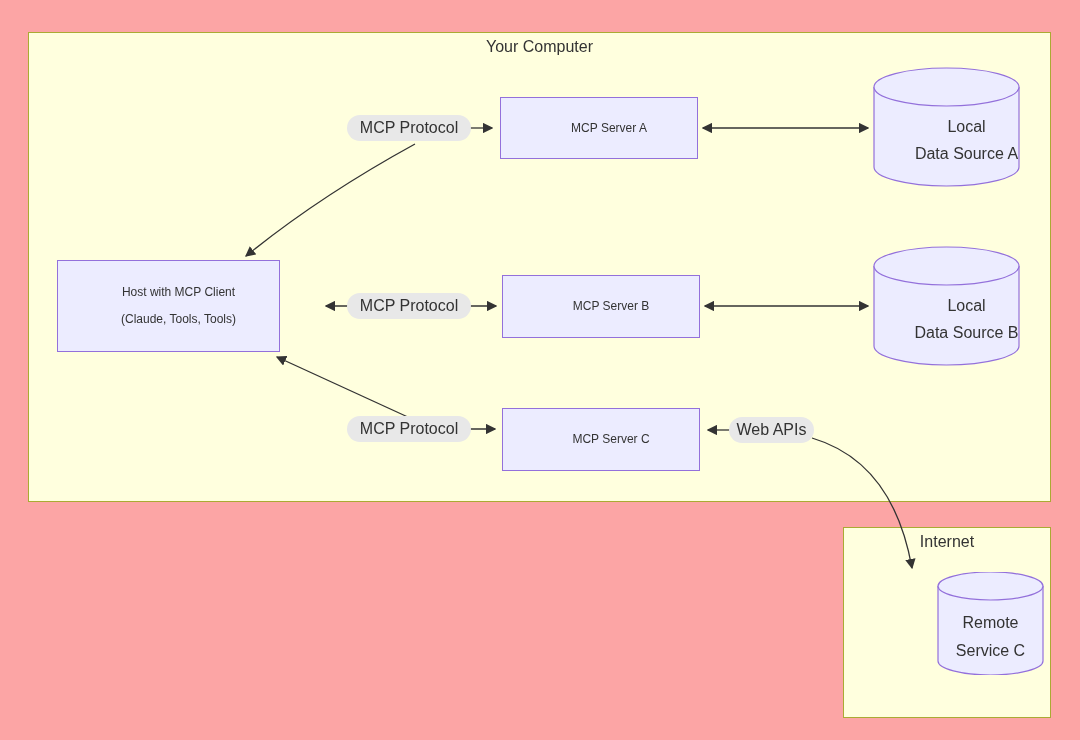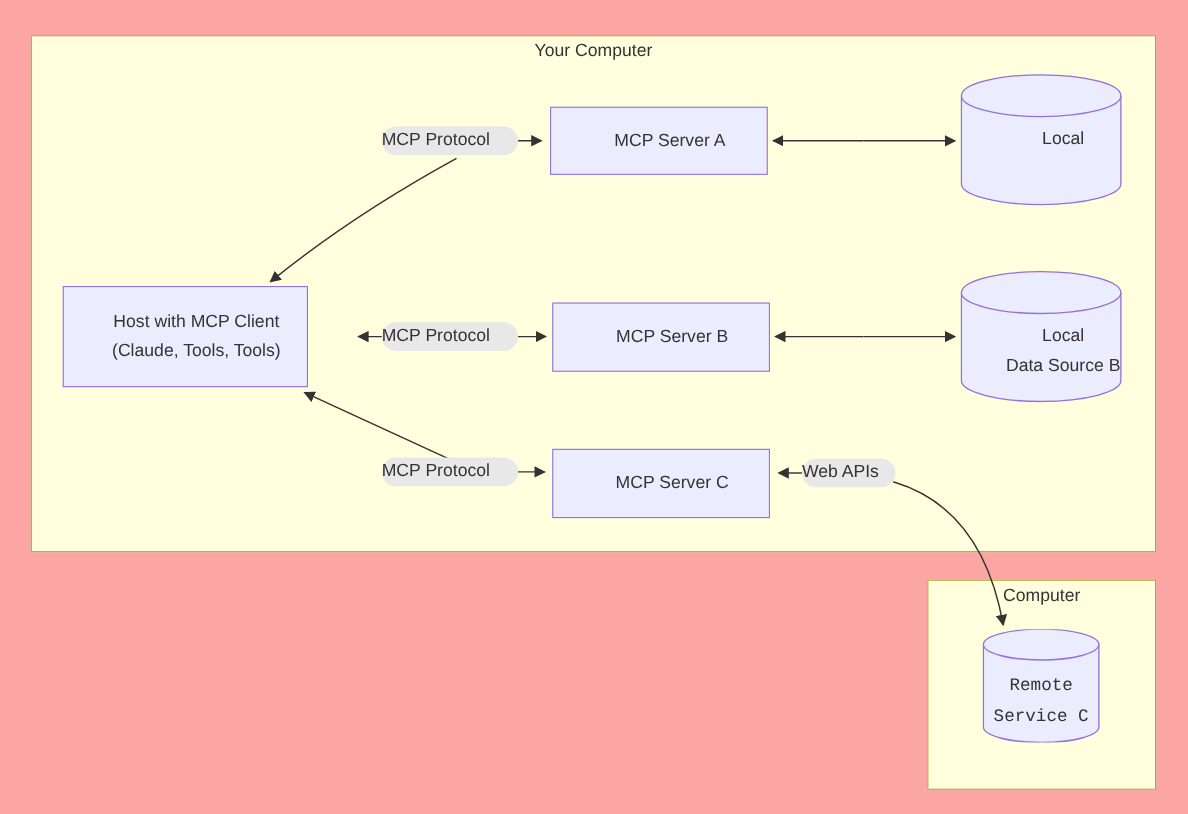--- a/index.html
+++ b/index.html
@@ -19,64 +19,64 @@
     position:absolute;left:0;right:0;top:5px;
     text-align:center;font-size:16px;color:var(--text-color,#333);
   }
   .edges{position:absolute;left:0;top:0;z-index:2;}
   .node{
     position:absolute;
     background:var(--node-fill,#ececff);
     border:1px solid var(--node-border,#9370db);
     box-sizing:border-box;
     display:flex;flex-direction:column;align-items:center;justify-content:center;
-    font-size:16px;line-height:27px;text-align:center;
+    font-size:12px;line-height:27px;text-align:center;
     z-index:3;
     padding-left:20px;
   }
   .cylinder{position:absolute;z-index:3;}
   .cylinder .cyl-label{
     position:absolute;left:0;right:0;
     text-align:center;font-size:16px;line-height:27px;
   }
   .edge-label{
     position:absolute;
     background:var(--edge-label-bg,#e8e8e8);
     font-size:16px;line-height:26px;height:26px;
-    text-align:left;white-space:nowrap;
+    text-align:center;white-space:nowrap;
     z-index:4;
     border-radius:13px;
   }
   
   #group-your-computer{left:28px;top:32px;width:1023px;height:470px;}
   #group-internet{left:843px;top:527px;width:208px;height:191px;border-width:1.5px;}
   #node-host{left:57px;top:260px;width:223px;height:92px;}
   #node-server-a{left:500px;top:97px;width:198px;height:62px;}
   #node-server-b{left:502px;top:275px;width:198px;height:63px;}
   #node-server-c{left:502px;top:398px;width:198px;height:63px;margin-top:10px;}
   #cyl-data-a{left:873px;top:67px;width:147px;height:120px;}
   #cyl-data-b{left:873px;top:246px;width:147px;height:120px;}
-  #cyl-remote{left:893px;top:572px;width:107px;height:103px;font-family:Liberation Mono, monospace;}
+  #cyl-remote{left:937px;top:572px;width:107px;height:103px;}
   #cyl-data-a .cyl-label,#cyl-data-b .cyl-label{top:46px;padding-left:40px;}
   #cyl-remote .cyl-label{top:37px;line-height:28px;}
   #label-mcp-a{left:347px;top:115px;width:124px;}
   #label-mcp-b{left:347px;top:293px;width:124px;}
   #label-mcp-c{left:347px;top:416px;width:124px;}
   #label-web-apis{left:729px;top:417px;width:85px;}
 </style>
 </head>
 <body>
 
 <div class="canvas">
 
   <div class="group" id="group-your-computer">
     <div class="group-title">Your Computer</div>
   </div>
   <div class="group" id="group-internet">
-    <div class="group-title">Computer</div>
+    <div class="group-title">Internet</div>
   </div>
 
   <svg class="edges" width="1080" height="740">
     <defs>
       <marker id="arrow" markerWidth="8" markerHeight="8" refX="7" refY="4" orient="auto">
         <path d="M0,0 L8,4 L0,8 z" fill="#333333"></path>
       </marker>
     </defs>
     <g stroke="#333333" stroke-width="1.3" fill="none">
 
@@ -114,20 +114,21 @@
     <span>MCP Server C</span>
   </div>
 
   <div class="cylinder" id="cyl-data-a">
     <svg width="147" height="120" viewBox="0 0 147 120">
       <path d="M 1 20 L 1 100 A 72.5 19 0 0 0 146 100 L 146 20" fill="#ececff" stroke="#9370db" stroke-width="1.2"></path>
       <ellipse cx="73.5" cy="20" rx="72.5" ry="19" fill="#ececff" stroke="#9370db" stroke-width="1.2"></ellipse>
     </svg>
     <div class="cyl-label">
       <div>Local</div>
+      <div>Data Source A</div>
     </div>
   </div>
 
   <div class="cylinder" id="cyl-data-b">
     <svg width="147" height="120" viewBox="0 0 147 120">
       <path d="M 1 20 L 1 100 A 72.5 19 0 0 0 146 100 L 146 20" fill="#ececff" stroke="#9370db" stroke-width="1.2"></path>
       <ellipse cx="73.5" cy="20" rx="72.5" ry="19" fill="#ececff" stroke="#9370db" stroke-width="1.2"></ellipse>
     </svg>
     <div class="cyl-label">
       <div>Local</div>

